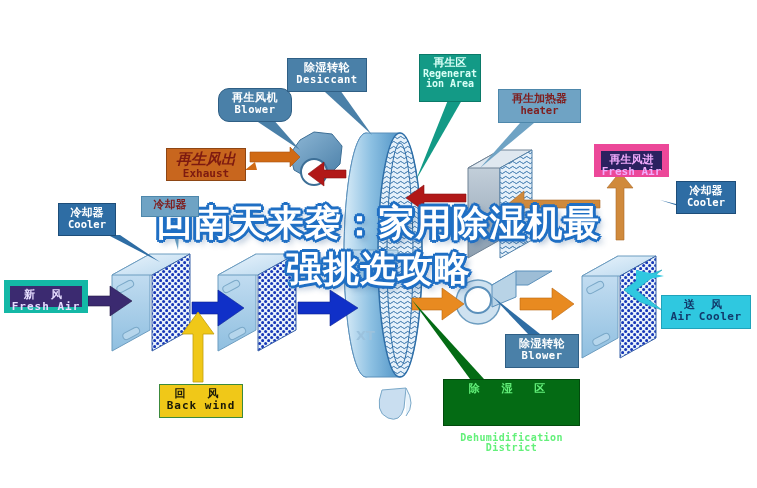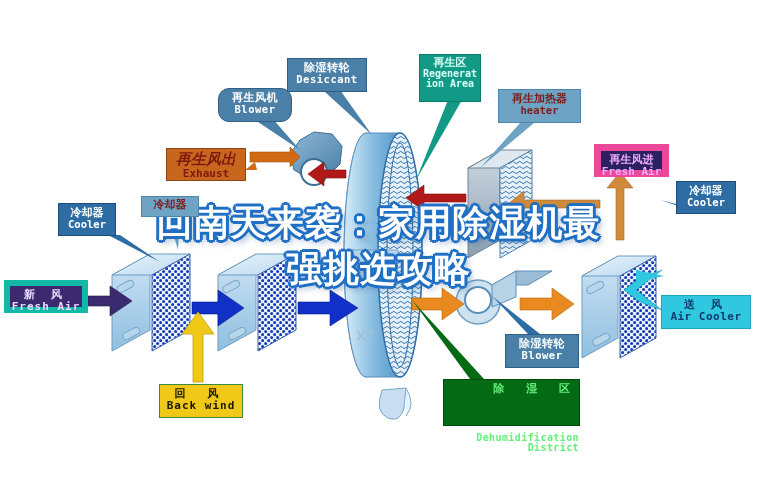--- a/index.html
+++ b/index.html
@@ -287,21 +287,21 @@
   <div class="lbl gold" style="left:159px;top:384px;width:84px;height:34px;padding-top:3px;">
     <span class="cn">回 风</span>
     <span class="en">Back wind</span>
   </div>
 
   <div class="lbl steel" style="left:505px;top:334px;width:74px;height:34px;padding-top:3px;">
     <span class="cn">除湿转轮</span>
     <span class="en">Blower</span>
   </div>
 
-  <div class="lbl green" style="left:443px;top:379px;width:137px;height:47px;padding-top:3px;text-align:right;">
+  <div class="lbl green" style="left:443px;top:379px;width:137px;height:47px;padding-top:3px;">
     <span class="cn">除 湿 区</span>
     <span class="en" style="white-space:normal;">Dehumidification District</span>
   </div>
 
   <div class="lbl cyan" style="left:661px;top:262px;width:90px;height:34px;padding-top:3px;">
     <span class="cn">送 风</span>
     <span class="en">Air Cooler</span>
   </div>
 
 </div>

